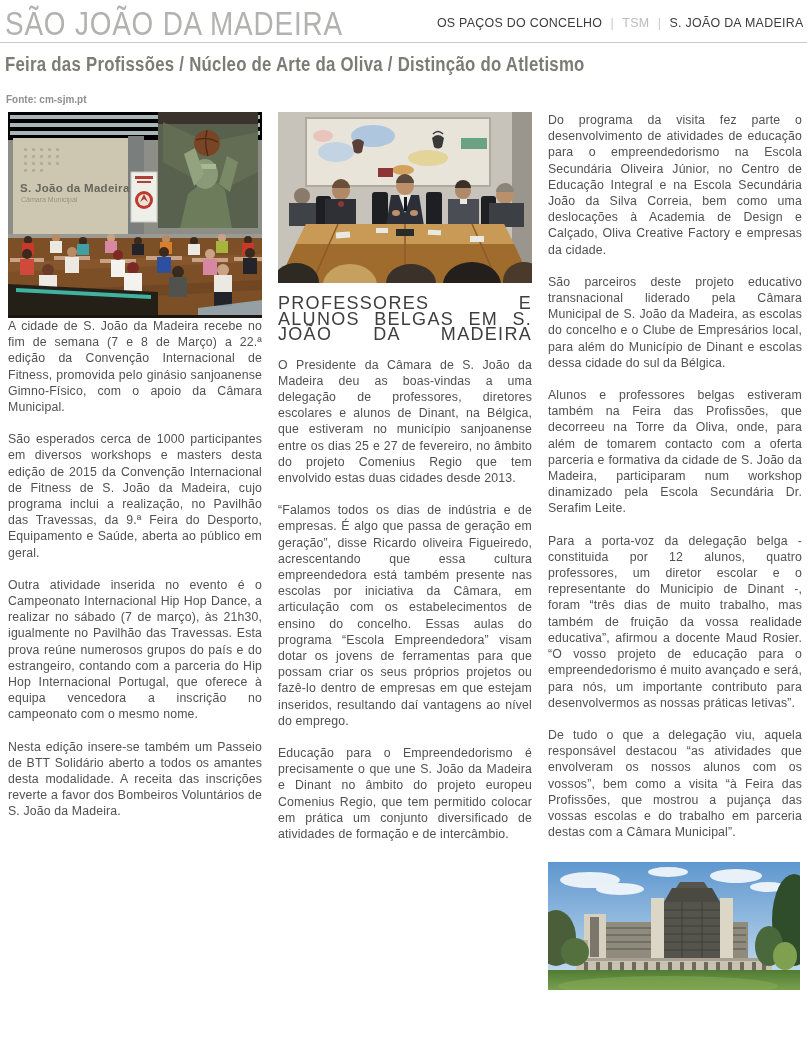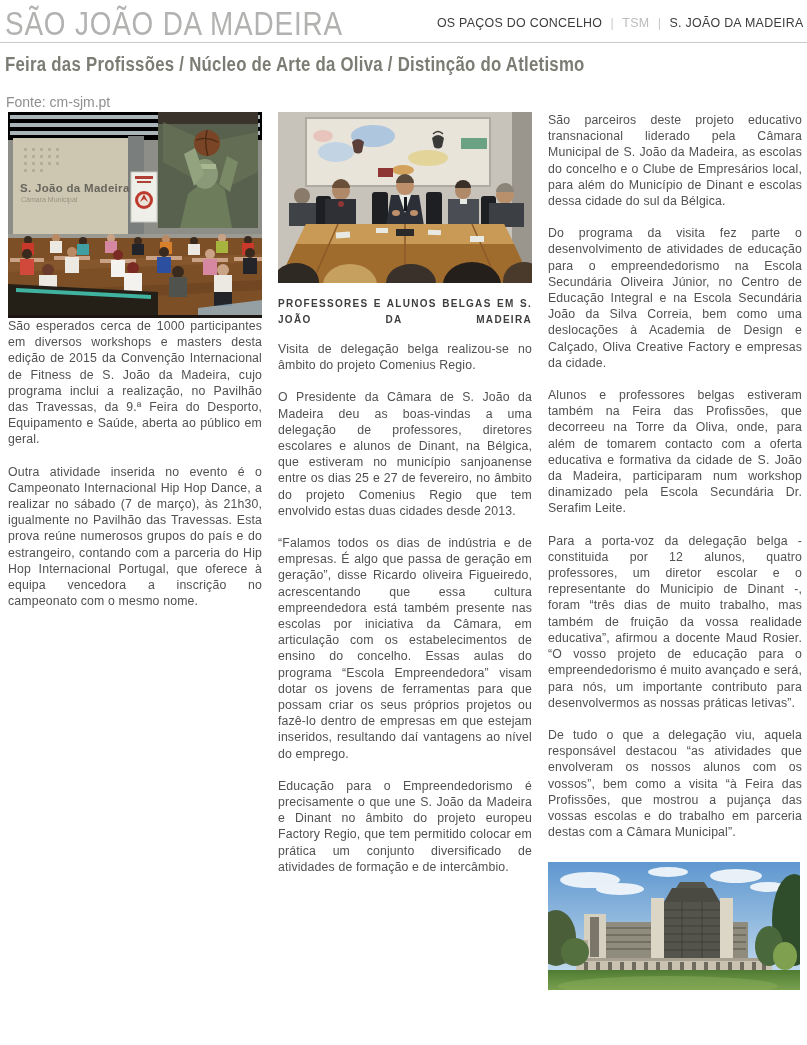--- a/index.html
+++ b/index.html
@@ -11,29 +11,29 @@
   .site-title{position:absolute;left:5px;top:4px;margin:0;font-size:34px;font-weight:400;
     color:#b2b2b0;letter-spacing:1px;white-space:nowrap;transform:scaleX(0.82);transform-origin:left top;}
   .top-nav{position:absolute;right:4px;top:15px;font-size:13.5px;white-space:nowrap;
     transform:scaleX(0.92);transform-origin:right top;letter-spacing:0.3px;}
   .top-nav a{text-decoration:none;cursor:pointer;}
   .nav-dark{color:#3c3c3c;} .nav-light{color:#bcbcbc;}
   .nav-sep{color:#c9c9c9;margin:0 9px;}
   .rule{border:0;border-top:1px solid #c9c9c9;margin:0;}
   .headline{margin:10px 0 0 5px;font-size:20px;font-weight:700;color:#7c7c75;
     white-space:nowrap;letter-spacing:0.3px;transform:scaleX(0.84);transform-origin:left top;}
-  .source{margin:18px 0 0 6px;font-size:14px;color:#8f8f8f;}
+  .source{margin:18px 0 0 6px;font-size:10px;color:#8f8f8f;font-weight:bold;}
 
   
   .columns{position:absolute;left:8px;top:112px;display:grid;
     grid-template-columns:254px 254px 254px;column-gap:16px;}
   .col{width:254px;}
   .col p{font-size:12.3px;line-height:16.2px;color:#515151;text-align:justify;
     margin:0 0 16px 0;letter-spacing:0.15px;}
-  .article-heading{font-size:10px;line-height:15.5px;font-weight:700;color:#3e3e3e;
+  .article-heading{font-size:18px;line-height:15.5px;font-weight:400;color:#3e3e3e;
     letter-spacing:1.3px;text-align:justify;text-align-last:justify;margin:7px 0 14px 0;}
   .col2 .article-heading{margin-top:13px;}
 
   figure{margin:0;position:relative;width:254px;}
   figure svg{display:block;}
   .photo-building{margin-top:22px;}
   .banner-line1{position:absolute;left:12px;top:70px;font-size:11.5px;font-weight:700;
     color:#67655c;letter-spacing:0.3px;}
   .banner-line2{position:absolute;left:13px;top:84px;font-size:7px;color:#97927f;}
 </style>
@@ -171,22 +171,24 @@
           </g>
 
           <path d="M0 172 L150 180 L150 206 L0 206 Z" fill="#241f17"></path>
           <path d="M8 176 L143 183 L143 187 L8 180 Z" fill="#3fb3a0"></path>
           <path d="M190 196 L254 188 L254 206 L190 206 Z" fill="#9ab4c4" opacity="0.8"></path>
           <rect x="0" y="203" width="254" height="3" fill="#1a1510"></rect>
         </svg>
         <span class="banner-line1">S. João da Madeira</span>
         <span class="banner-line2">Câmara Municipal</span>
       </figure>
+      <p>A cidade de S. João da Madeira recebe no fim de semana (7 e 8 de Março)  a 22.ª edição da Convenção Internacional de Fitness, promovida pelo ginásio sanjoanense Gimno-Físico, com o apoio da Câmara Municipal.</p>
       <p>São esperados cerca de 1000 participantes em diversos workshops e masters desta edição de 2015 da Convenção Internacional de Fitness de S. João da Madeira, cujo programa inclui a realização, no Pavilhão das Travessas, da 9.ª Feira do Desporto, Equipamento e Saúde, aberta ao público em geral.</p>
       <p>Outra atividade inserida no evento é o Campeonato Internacional Hip Hop Dance, a realizar no sábado (7 de março), às 21h30, igualmente no Pavilhão das Travessas. Esta prova reúne numerosos grupos do país e do estrangeiro, contando com a parceria do Hip Hop Internacional Portugal, que oferece à equipa vencedora a inscrição no campeonato com o mesmo nome.</p>
+      <p>Nesta edição insere-se também um Passeio de BTT Solidário aberto a todos os amantes desta modalidade. A receita das inscrições reverte a favor dos Bombeiros Voluntários de S. João da Madeira.</p>
     </article>
 
     <article class="col col2">
       <figure class="photo photo-meeting">
         <svg width="254" height="171" viewBox="0 0 254 171">
           <rect width="254" height="171" fill="#c7c3bb"></rect>
           <rect x="234" y="0" width="20" height="171" fill="#9a968e"></rect>
 
           <rect x="28" y="6" width="184" height="68" fill="#e8e4da" stroke="#aeaaa0" stroke-width="2"></rect>
           <ellipse cx="58" cy="40" rx="18" ry="10" fill="#c2d3e4"></ellipse>
@@ -241,30 +243,29 @@
           <rect x="118" y="117" width="18" height="7" fill="#2a2a2a"></rect>
 
           <ellipse cx="18" cy="170" rx="23" ry="19" fill="#2e2922"></ellipse>
           <ellipse cx="72" cy="173" rx="27" ry="21" fill="#c5a05e"></ellipse>
           <ellipse cx="133" cy="171" rx="25" ry="19" fill="#3a322a"></ellipse>
           <ellipse cx="194" cy="173" rx="29" ry="23" fill="#241f1b"></ellipse>
           <ellipse cx="246" cy="169" rx="21" ry="19" fill="#4a3a2c"></ellipse>
         </svg>
       </figure>
       <h3 class="article-heading">PROFESSORES E ALUNOS BELGAS EM S. JOÃO DA MADEIRA</h3>
-      <p>Visita de delegação belga realizou-se no âmbito do projeto Comenius Regio.</p>
       <p>O Presidente da Câmara de S. João da Madeira deu as boas-vindas a uma delegação de professores, diretores escolares e alunos de Dinant, na Bélgica, que estiveram no município sanjoanense entre os dias 25 e 27 de fevereiro, no âmbito do projeto Comenius Regio que tem envolvido estas duas cidades desde 2013.</p>
       <p> “Falamos todos os dias de indústria e de empresas. É algo que passa de geração em geração”, disse Ricardo oliveira Figueiredo, acrescentando que essa cultura empreendedora está também presente nas escolas por iniciativa da Câmara, em articulação com os estabelecimentos de ensino do concelho. Essas aulas do programa “Escola Empreendedora” visam dotar os jovens de ferramentas para que possam criar os seus próprios projetos ou fazê-lo dentro de empresas em que estejam inseridos, resultando daí vantagens ao nível do emprego.</p>
-      <p>Educação para o Empreendedorismo é precisamente o que une S. João da Madeira e Dinant no âmbito do projeto europeu Factory Regio, que tem permitido colocar em prática um conjunto diversificado de atividades de formação e de intercâmbio.</p>
+      <p>Educação para o Empreendedorismo é precisamente o que une S. João da Madeira e Dinant no âmbito do projeto europeu Comenius Regio, que tem permitido colocar em prática um conjunto diversificado de atividades de formação e de intercâmbio.</p>
     </article>
 
     <article class="col col3">
+      <p>Do programa da visita fez parte o desenvolvimento de atividades de educação para o empreendedorismo na Escola Secundária Oliveira Júnior, no Centro de Educação Integral e na Escola Secundária João da Silva Correia, bem como uma deslocações à Academia de Design e Calçado, Oliva Creative Factory e empresas da cidade.</p>
       <p>São parceiros deste projeto educativo transnacional liderado pela Câmara Municipal de S. João da Madeira, as escolas do concelho e o Clube de Empresários local, para além do Município de Dinant e escolas dessa cidade do sul da Bélgica.</p>
-      <p>Do programa da visita fez parte o desenvolvimento de atividades de educação para o empreendedorismo na Escola Secundária Oliveira Júnior, no Centro de Educação Integral e na Escola Secundária João da Silva Correia, bem como uma deslocações à Academia de Design e Calçado, Oliva Creative Factory e empresas da cidade.</p>
-      <p>Alunos e professores belgas estiveram também na Feira das Profissões, que decorreeu na Torre da Oliva, onde, para além de tomarem contacto com a oferta educativa e formativa da cidade de S. João da Madeira, participaram num workshop dinamizado pela Escola Secundária Dr. Serafim Leite.</p>
+      <p>Alunos e professores belgas estiveram também na Feira das Profissões, que decorreeu na Torre da Oliva, onde, para além de tomarem contacto com a oferta parceria e formativa da cidade de S. João da Madeira, participaram num workshop dinamizado pela Escola Secundária Dr. Serafim Leite.</p>
       <p>Para a porta-voz da delegação belga - constituida por 12 alunos, quatro professores, um diretor escolar e o representante do Municipio de Dinant -, foram “três dias de muito trabalho, mas também de fruição da vossa realidade educativa”, afirmou a docente Maud Rosier. “O vosso projeto de educação para o empreendedorismo é muito avançado e será, para nós, um importante contributo para desenvolvermos as nossas práticas letivas”.</p>
       <p>De tudo o que a delegação viu, aquela responsável destacou “as atividades que envolveram os nossos alunos com os vossos”, bem como a visita “à Feira das Profissões, que mostrou a pujança das vossas escolas e do trabalho em parceria destas com a Câmara Municipal”.</p>
       <figure class="photo photo-building">
         <svg width="252" height="128" viewBox="0 0 252 128">
           <defs>
             <linearGradient id="sky" x1="0" y1="0" x2="0" y2="1">
               <stop offset="0" stop-color="#5e97cf"></stop>
                 <stop offset="1" stop-color="#cfe2f2"></stop>
             </linearGradient>
             <linearGradient id="lawn" x1="0" y1="0" x2="0" y2="1">

